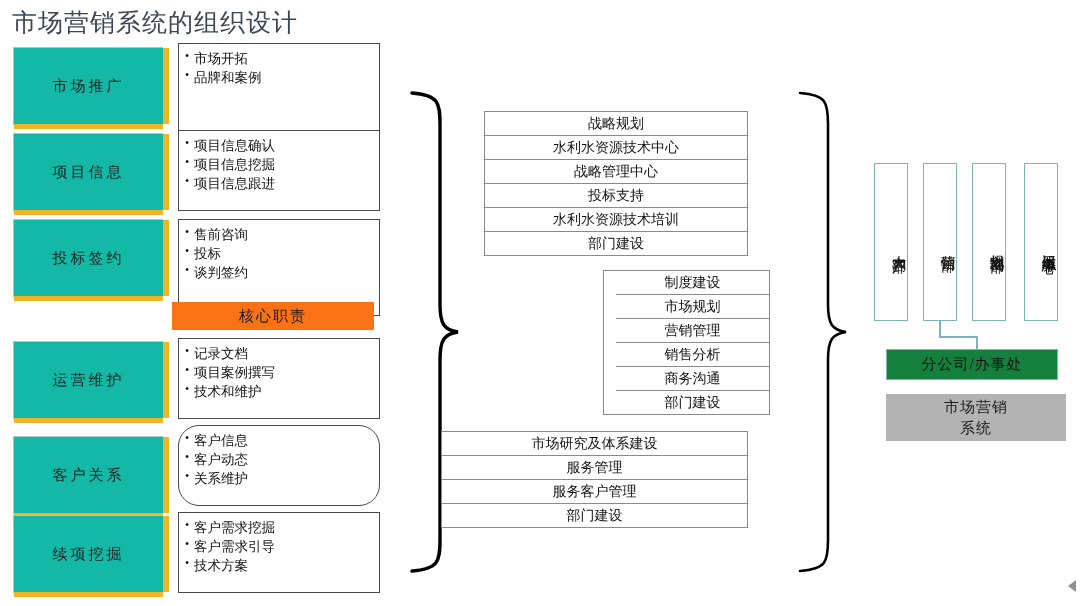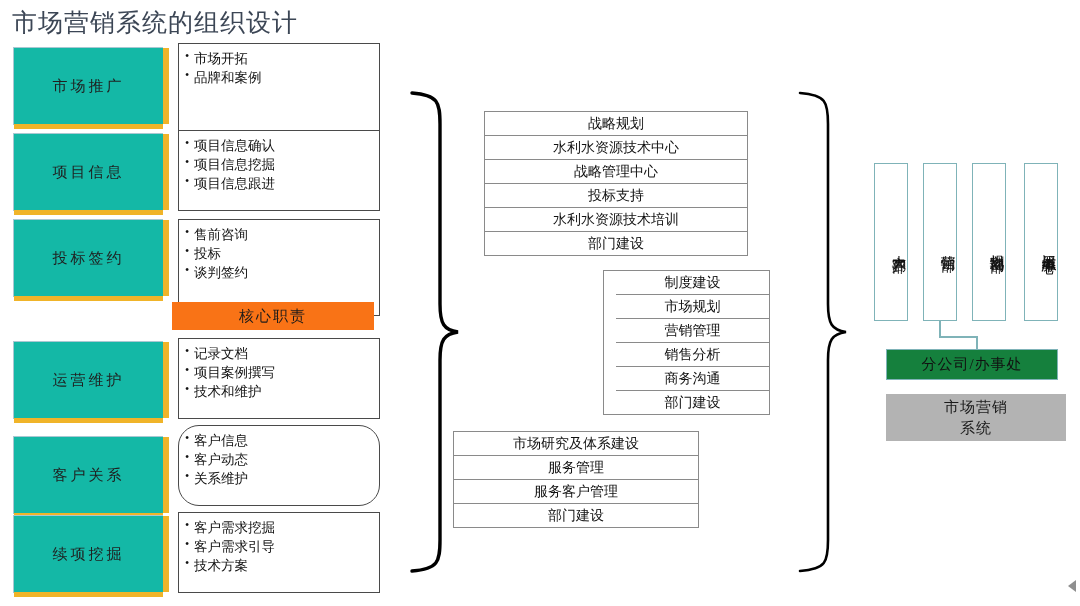--- a/index.html
+++ b/index.html
@@ -283,21 +283,21 @@
         <div class="row">部门建设</div>
       </div>
       <div class="mid-table" style="left: 603px; top: 270px; width: 167px; padding-left: 12px;">
         <div class="row">制度建设</div>
         <div class="row">市场规划</div>
         <div class="row">营销管理</div>
         <div class="row">销售分析</div>
         <div class="row">商务沟通</div>
         <div class="row">部门建设</div>
       </div>
-      <div class="mid-table" style="left: 453px; top: 431px; width: 246px;">
+      <div class="mid-table" style="left: 441px; top: 431px; width: 307px;">
         <div class="row">市场研究及体系建设</div>
         <div class="row">服务管理</div>
         <div class="row">服务客户管理</div>
         <div class="row">部门建设</div>
       </div>
     </div>
 
   <div id="org-departments">
       <div class="org-dept" style="left: 874px;">
         <span>大客户部</span>

